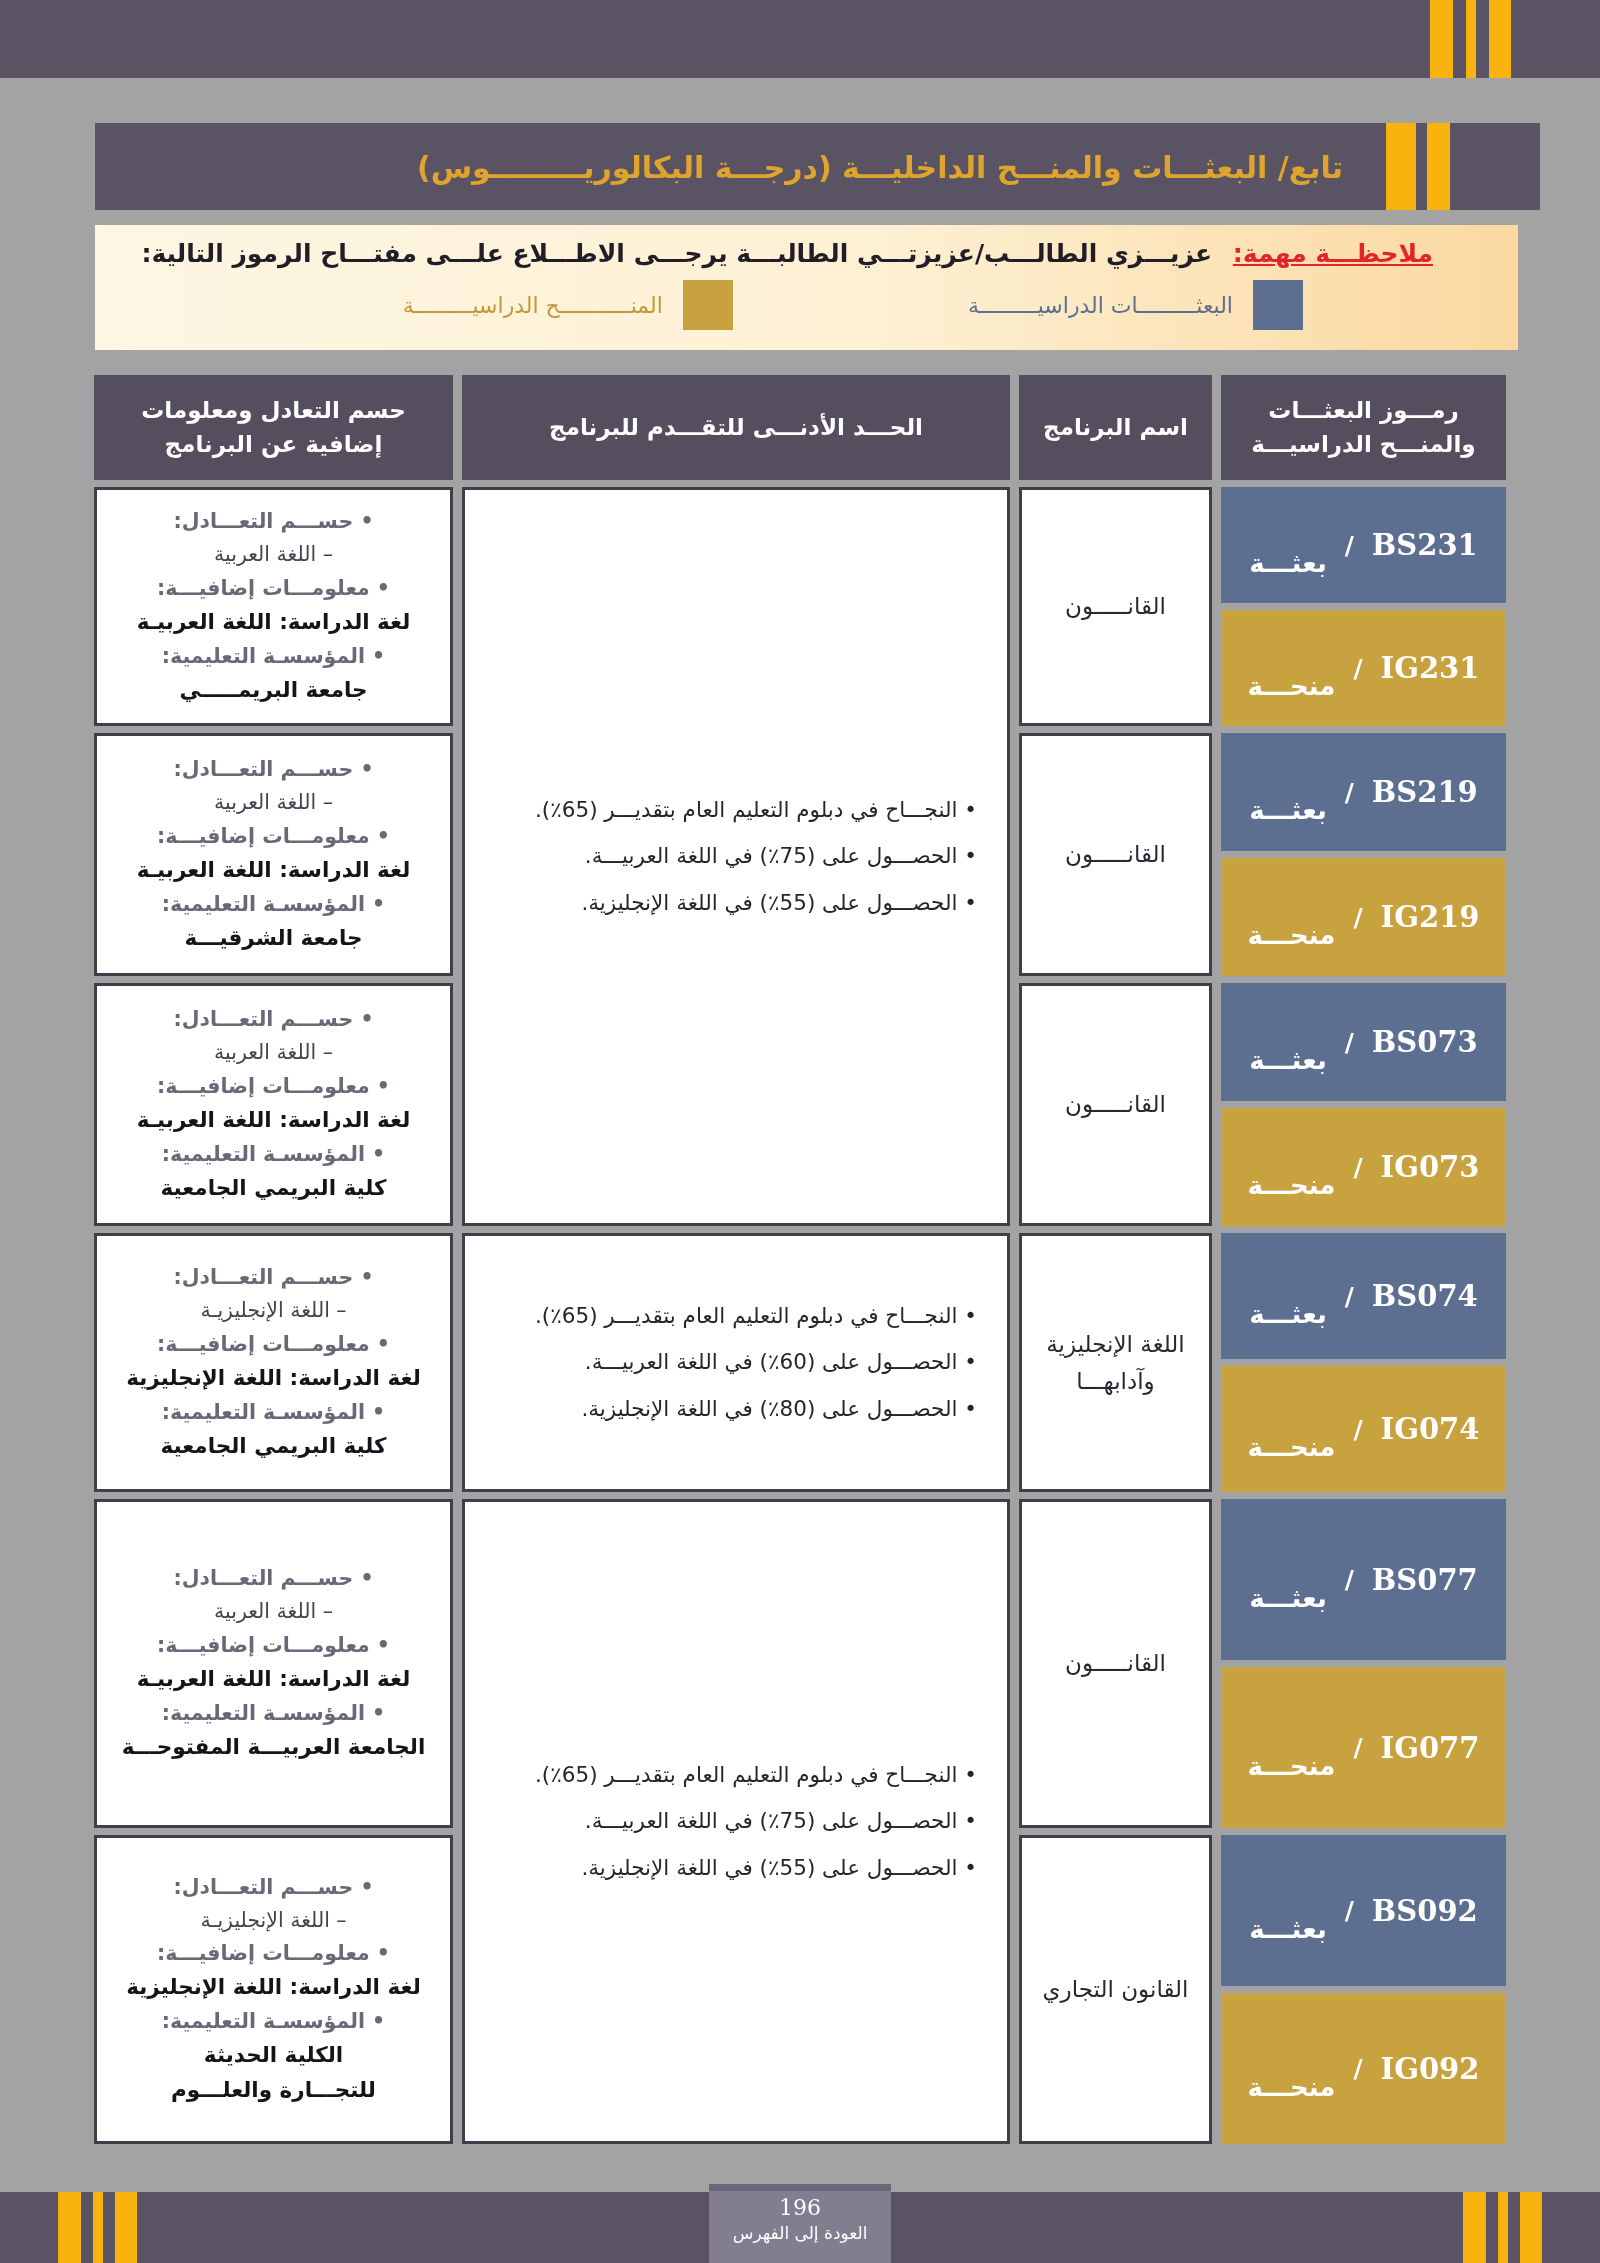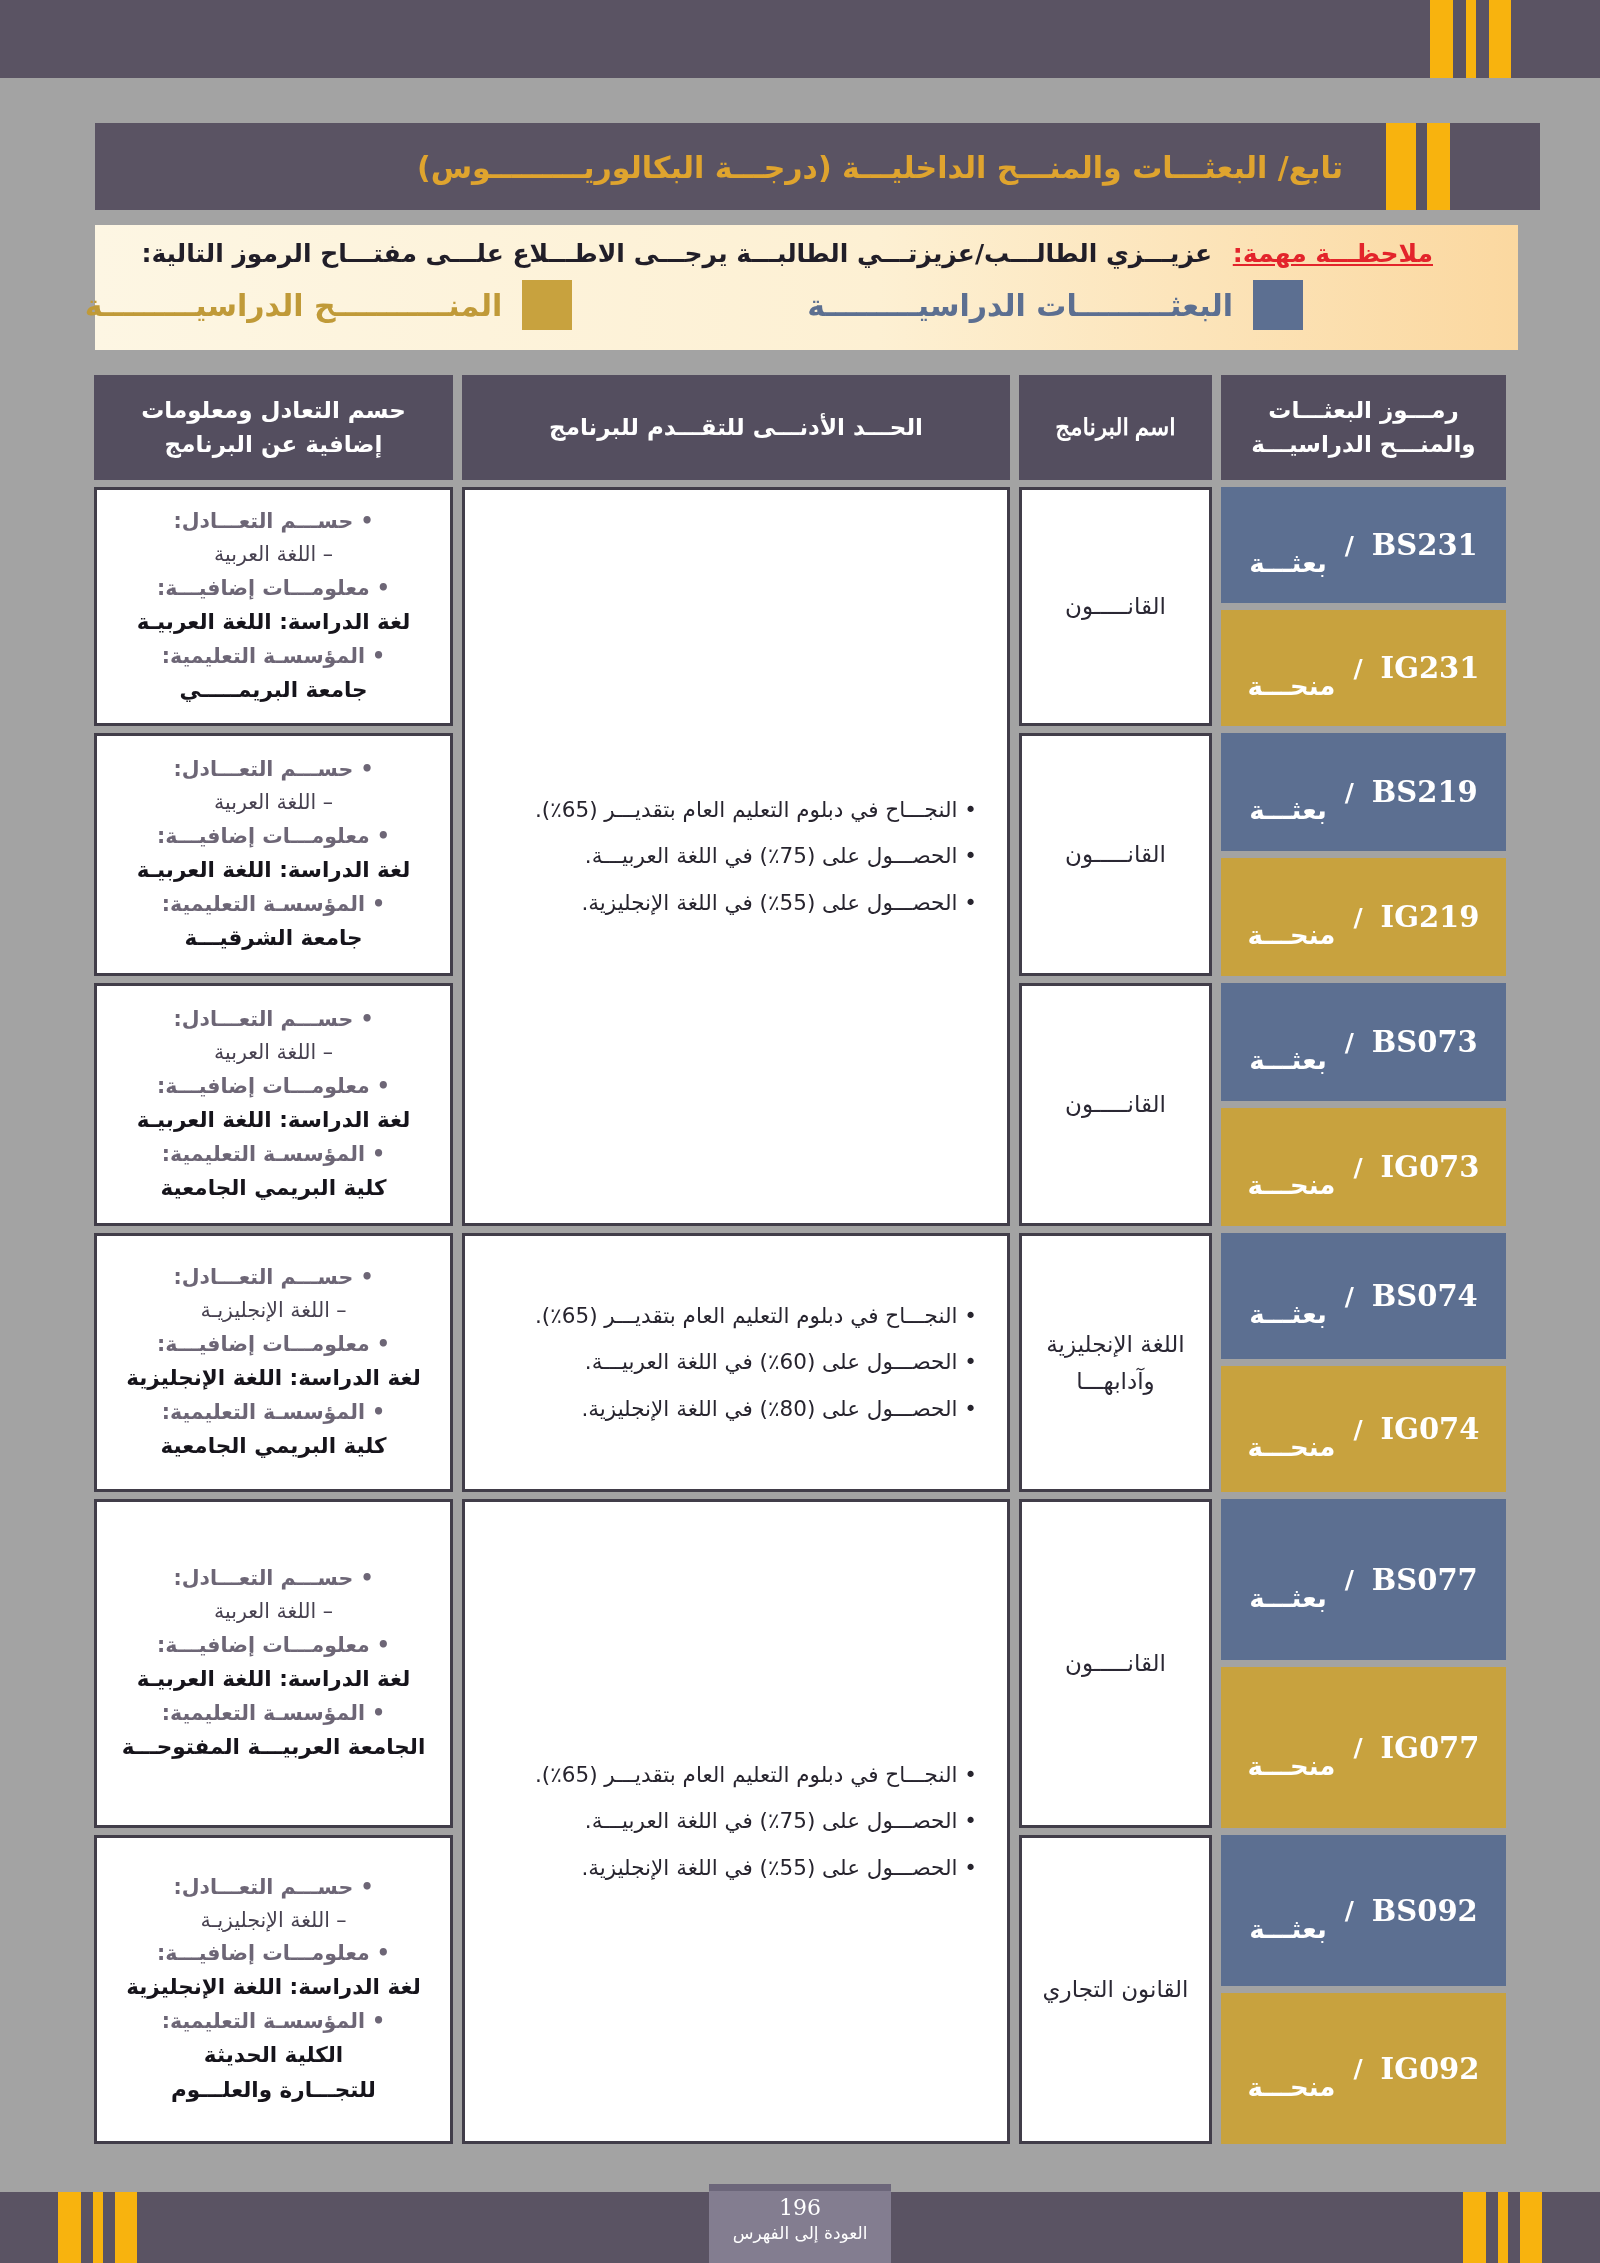--- a/index.html
+++ b/index.html
@@ -21,21 +21,21 @@
 
   
   .note-box{position:absolute;top:225px;left:95px;width:1423px;height:125px;
             background:linear-gradient(to left,#fbd8a0 0%,#fdf0d3 45%,#fdf6e3 100%);}
   .note-line{padding:14px 85px 0 20px;font-size:25px;font-weight:bold;color:#211e28;}
   .note-label{color:#e3242b;text-decoration:underline;margin-left:12px;}
   .legend-row{display:flex;align-items:center;margin-top:12px;padding-right:215px;}
   .legend-swatch{width:50px;height:50px;flex:0 0 auto;}
   .swatch-bs{background:#5c6f91;}
   .swatch-ig{background:#c8a23e;margin-right:235px;}
-  .legend-label{margin-right:20px;font-size:30px;font-weight:bold;white-space:nowrap;}
+  .legend-label{margin-right:20px;font-size:22px;font-weight:normal;white-space:nowrap;}
   .legend-label.bs{color:#5c6f91;}
   .legend-label.ig{color:#c09a38;}
 
   
   .grid{position:absolute;top:375px;right:94px;display:grid;
         grid-template-columns:285px 193px 548px 359px;
         grid-template-rows:105px 116px 116px 118px 118px 118px 118px 126px 126px 161px 161px 151px 151px;
         column-gap:9px;row-gap:7px;}
   .th{background:#544e5f;color:#ffffff;display:flex;align-items:center;justify-content:center;
       text-align:center;font-weight:bold;font-size:23px;line-height:1.45;padding:0 14px;}
@@ -96,21 +96,21 @@
       <div class="legend-swatch swatch-bs"></div>
       <div class="legend-label bs">البعثـــــــــات الدراسيـــــــــة</div>
       <div class="legend-swatch swatch-ig"></div>
       <div class="legend-label ig">المنـــــــــــح الدراسيـــــــــة</div>
     </div>
   </div>
 
   <div class="grid">
 
     <div class="th" style="grid-area:1/1/2/2;">رمـــوز البعثـــات والمنـــح الدراسيـــة</div>
-    <div class="th" style="grid-area:1/2/2/3;font-family:Liberation Serif, serif;">اسم البرنامج</div>
+    <div class="th" style="grid-area:1/2/2/3;">اسم البرنامج</div>
     <div class="th" style="grid-area:1/4/2/5;">حسم التعادل ومعلومات إضافية عن البرنامج</div>
     <div class="th" style="grid-area:1/3/2/4;">الحـــد الأدنـــى للتقـــدم للبرنامج</div>
 
     <div class="code-cell bs-cell" style="grid-area:2/1/3/2;">
       <span class="latin">BS231</span>
       <span class="slash">/</span>
       <span class="arab">بعثـــة</span>
     </div>
     <div class="code-cell ig-cell" style="grid-area:3/1/4/2;">
       <span class="latin">IG231</span>

